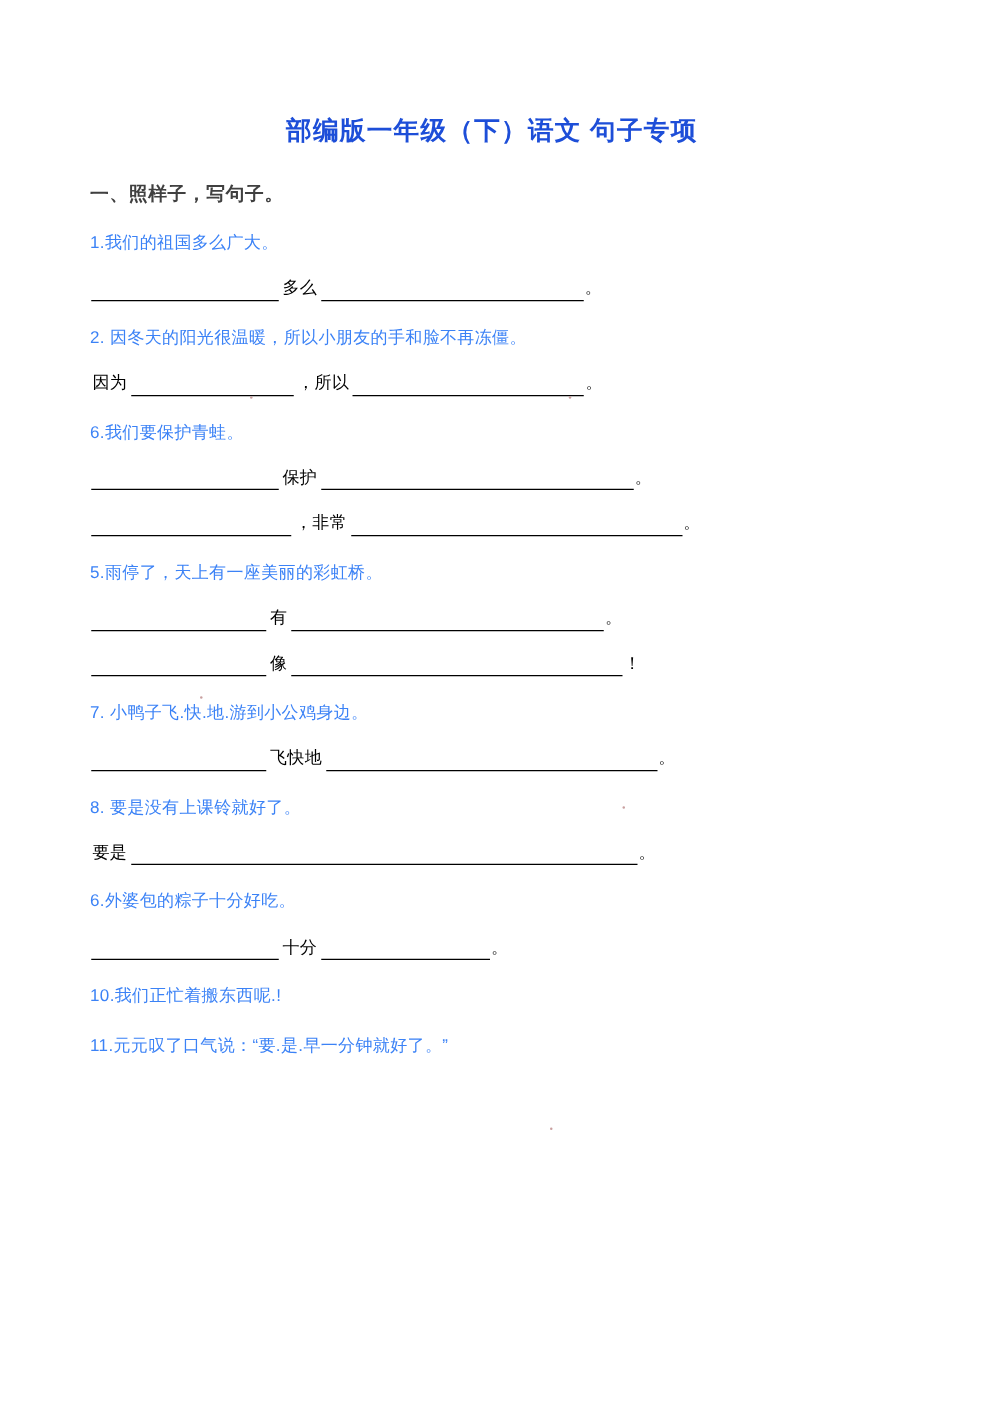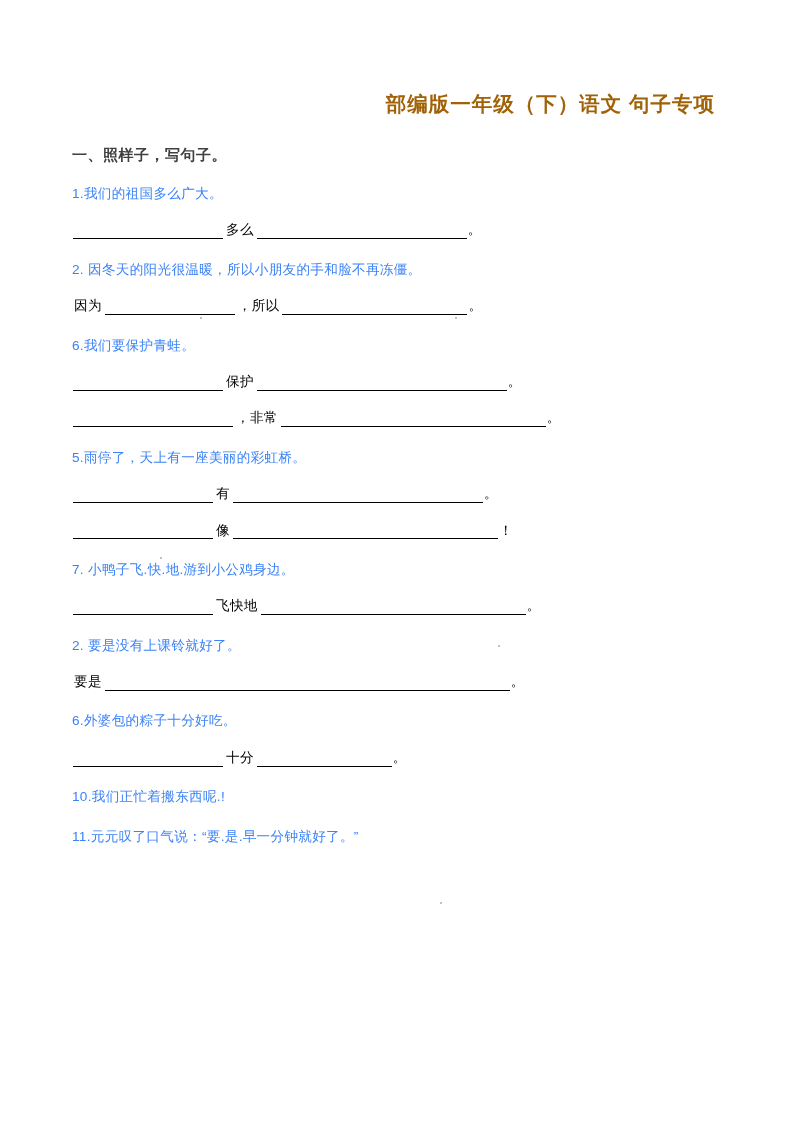--- a/index.html
+++ b/index.html
@@ -16,22 +16,22 @@
     overflow: hidden;
   }
   .page {
     width: 793px;
     height: 1122px;
     box-sizing: border-box;
     padding: 72px 78px 40px 72px;
     position: relative;
   }
   .doc-title {
-    text-align: right;
-    color: #a16207;
+    text-align: center;
+    color: #1d4ed8;
     font-size: 20.5px;
     font-weight: bold;
     letter-spacing: 1px;
     margin: 18px 0 0 0;
     padding-bottom: 2px;
   }
   .section-heading {
     font-size: 15px;
     font-weight: bold;
     color: #404040;
@@ -42,21 +42,21 @@
     font-size: 13.6px;
     line-height: 1.5;
     margin: 19px 0 0 0;
     color: #3b82f6;
     letter-spacing: 0.3px;
   }
   .answer-line {
     font-size: 13.6px;
     margin: 16px 0 0 0;
     display: flex;
-    align-items: center;
+    align-items: flex-end;
     line-height: 1.5;
     letter-spacing: 0.3px;
   }
   .blank {
     display: inline-block;
     border-bottom: 1px solid #000;
     height: 16px;
     margin: 0 1px;
   }
   .kw {
@@ -133,21 +133,21 @@
   </div>
 
   <div class="q-text">7. 小鸭子飞.快.地.游到小公鸡身边。</div>
   <div class="answer-line">
     <span class="blank" style="width:140px"></span>
     <span class="kw">飞快地</span>
     <span class="blank" style="width:265px"></span>
     <span class="tail">。</span>
   </div>
 
-  <div class="q-text">2. 要是没有上课铃就好了。</div>
+  <div class="q-text">8. 要是没有上课铃就好了。</div>
   <div class="answer-line">
     <span class="kw">要是</span>
     <span class="blank" style="width:405px"></span>
     <span class="tail">。</span>
   </div>
 
   <div class="q-text">6.外婆包的粽子十分好吃。</div>
   <div class="answer-line">
     <span class="blank" style="width:150px"></span>
     <span class="kw">十分</span>

